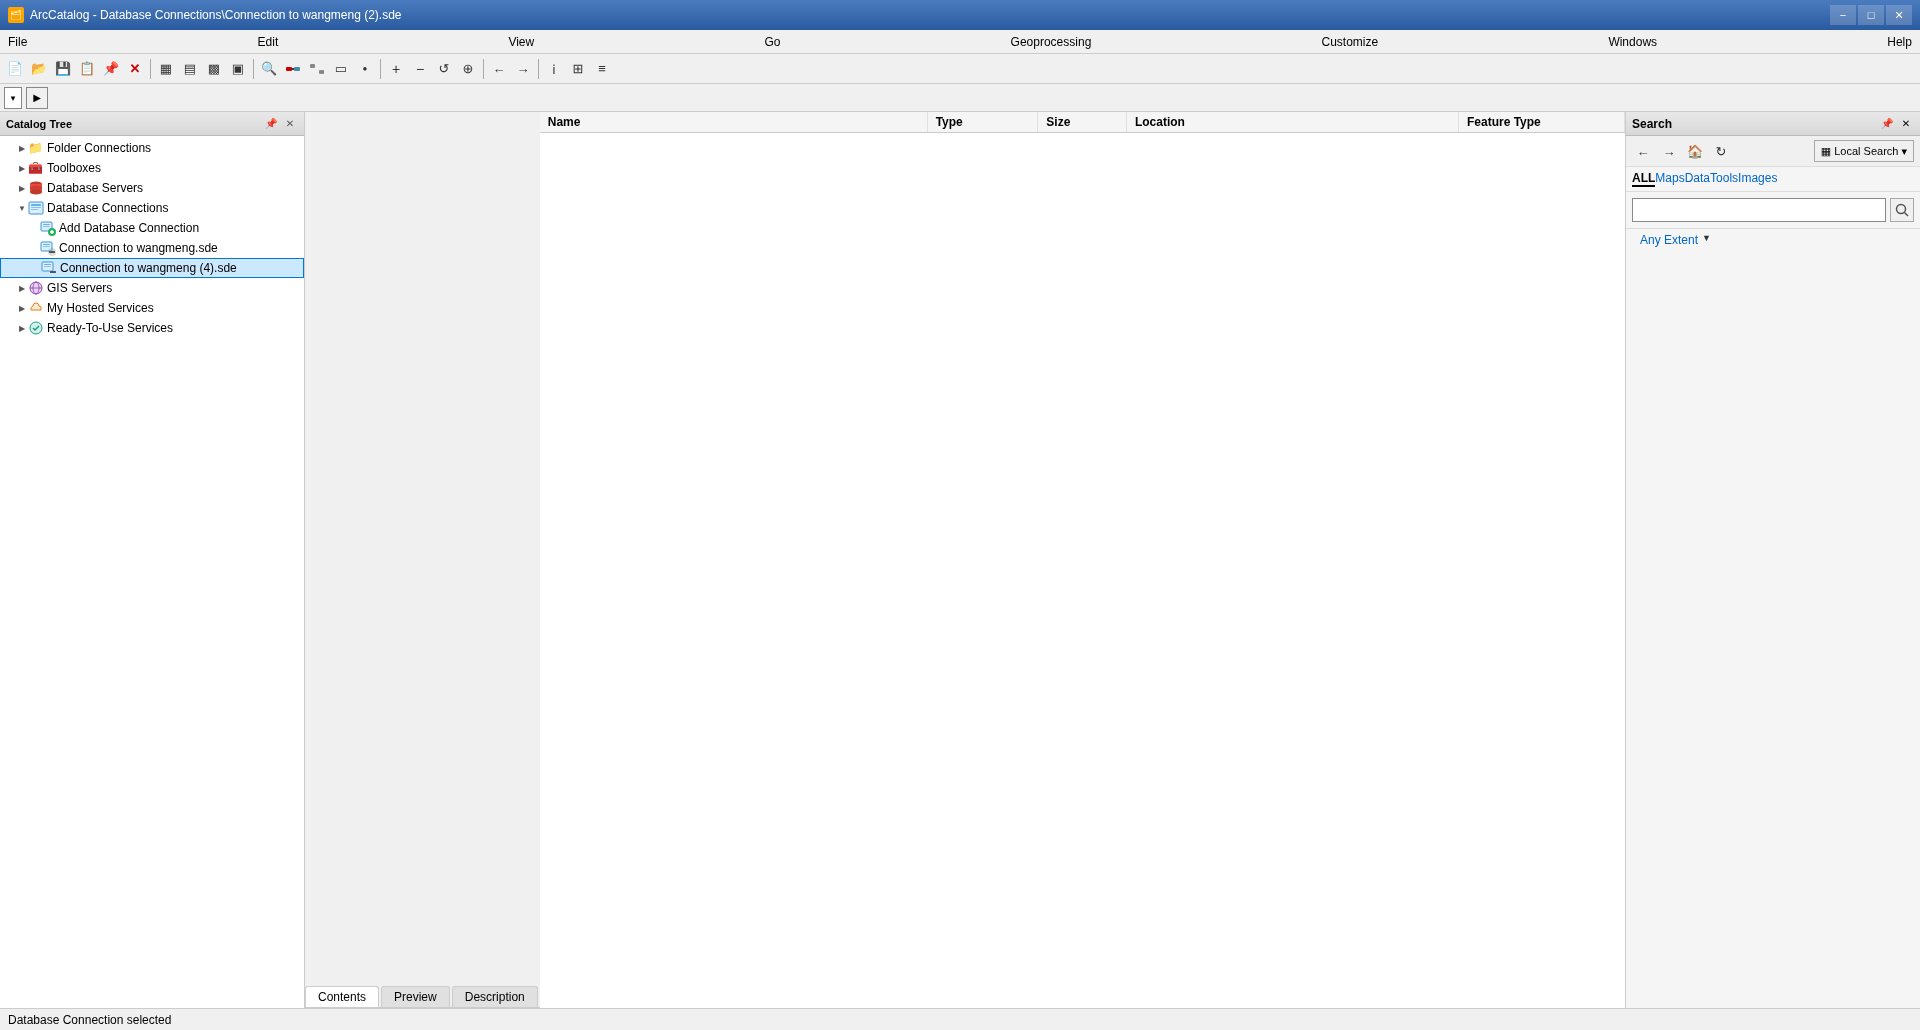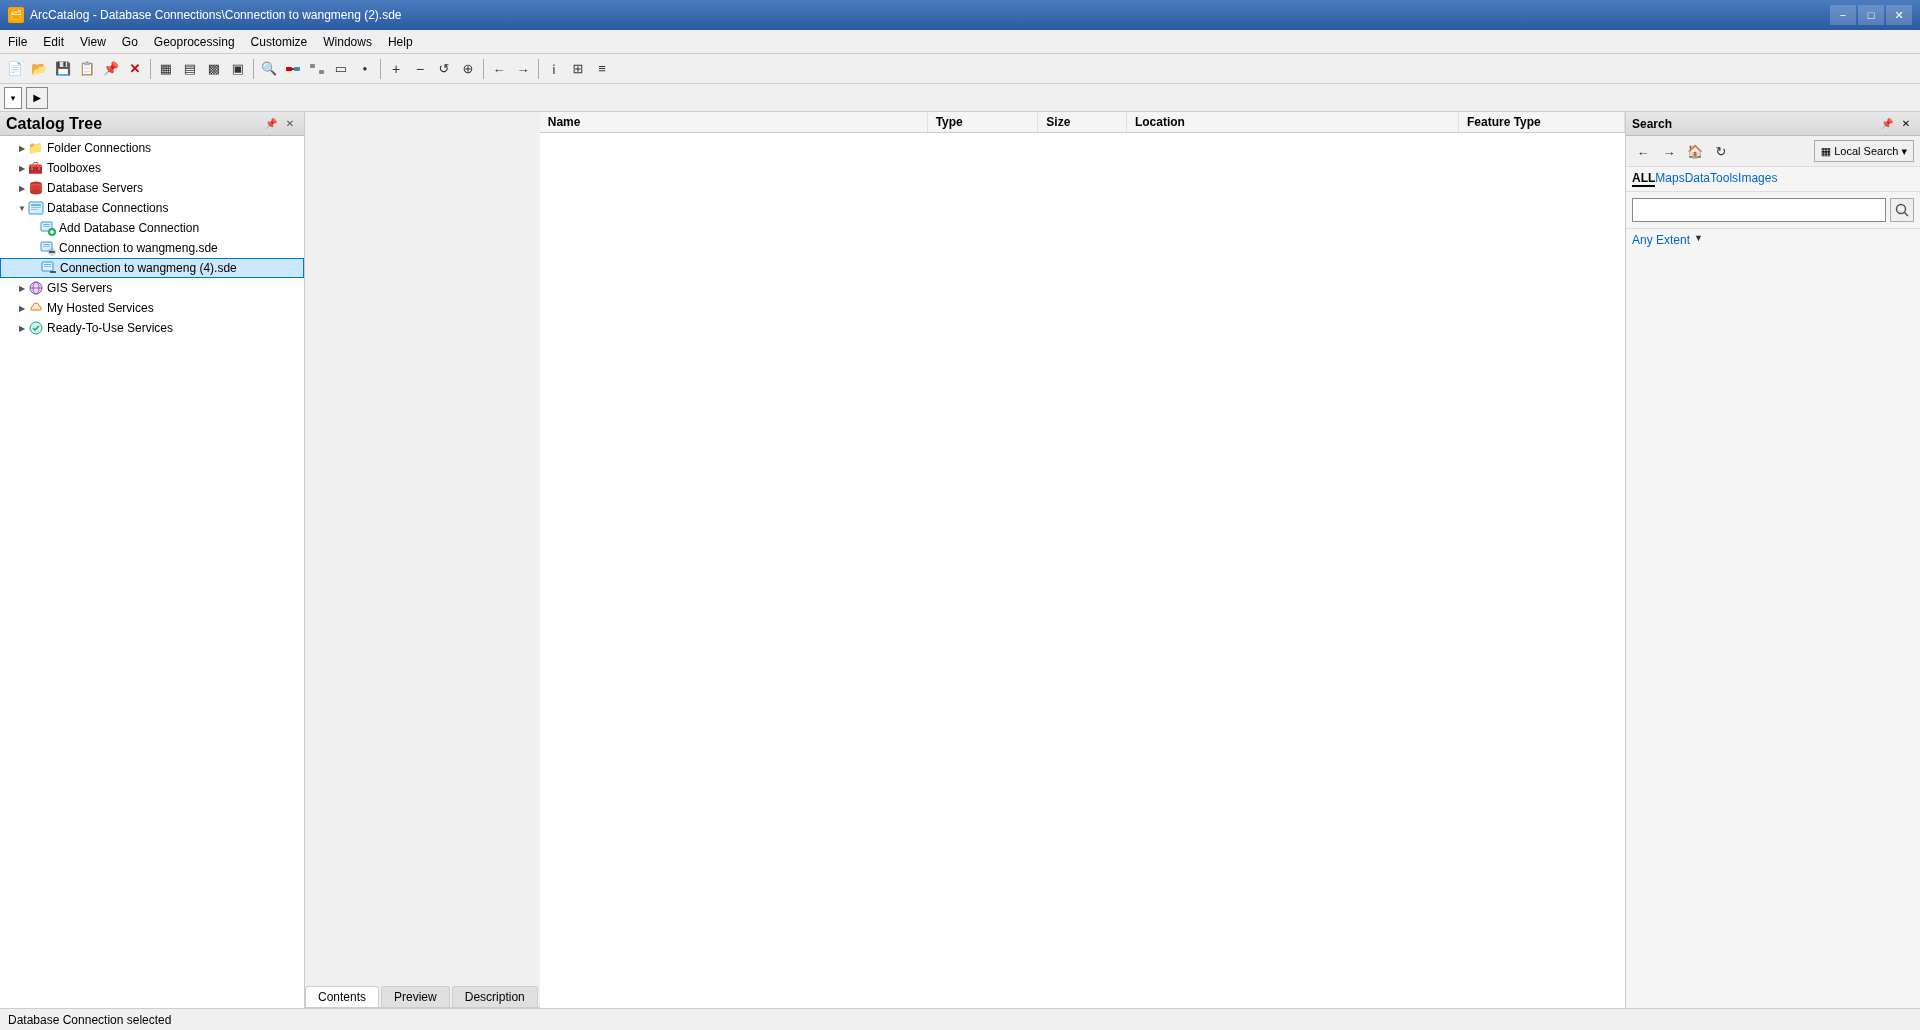--- a/index.html
+++ b/index.html
@@ -7,41 +7,41 @@
 
     
     .title-bar { background: linear-gradient(to bottom, #4a7cbf, #2a5a9f); height: 30px; display: flex; align-items: center; justify-content: space-between; padding: 0 8px; color: white; }
     .title-bar-left { display: flex; align-items: center; gap: 6px; }
     .title-icon { width: 16px; height: 16px; background: #ffa500; border-radius: 2px; font-size: 9px; display: flex; align-items: center; justify-content: center; color: white; }
     .title-text { font-size: 12px; font-weight: 400; }
     .title-controls { display: flex; gap: 2px; }
     .title-btn { width: 26px; height: 20px; background: rgba(255,255,255,0.2); border: none; color: white; cursor: pointer; display: flex; align-items: center; justify-content: center; font-size: 11px; }
 
     
-    .menu-bar { background: #f0f0f0; height: 24px; display: flex; align-items: center; border-bottom: 1px solid #ccc; }
+    .menu-bar { background: #f0f0f0; height: 24px; display: flex; align-items: center; border-bottom: 1px solid #ccc; justify-content: space-between; }
     .menu-item { padding: 2px 8px; cursor: pointer; font-size: 12px; color: #000; height: 100%; display: flex; align-items: center; }
 
     
     .toolbar { background: #f0f0f0; height: 30px; display: flex; align-items: center; padding: 2px 4px; border-bottom: 1px solid #ccc; gap: 2px; }
     .tb-btn { width: 22px; height: 22px; background: transparent; border: 1px solid transparent; cursor: pointer; display: flex; align-items: center; justify-content: center; font-size: 13px; color: #333; }
     .tb-sep { width: 1px; height: 20px; background: #aaa; margin: 0 2px; }
 
     
     .address-bar { background: #f0f0f0; height: 28px; display: flex; align-items: center; padding: 2px 4px; border-bottom: 1px solid #ccc; gap: 4px; }
     .address-input { flex: 1; max-width: 500px; height: 22px; border: 1px solid #888; padding: 0 4px; font-size: 11px; background: white; }
     .address-dropdown { width: 18px; height: 22px; border: 1px solid #888; background: white; cursor: pointer; display: flex; align-items: center; justify-content: center; font-size: 9px; }
     .address-go { width: 22px; height: 22px; border: 1px solid #888; background: #f0f0f0; cursor: pointer; display: flex; align-items: center; justify-content: center; font-size: 10px; }
 
     
     .main-layout { display: flex; height: calc(1030px - 30px - 24px - 30px - 28px - 22px); }
 
     
     .catalog-panel { width: 305px; border-right: 1px solid #ccc; background: white; display: flex; flex-direction: column; }
     .catalog-header { background: linear-gradient(to bottom, #e8e8e8, #d8d8d8); height: 24px; display: flex; align-items: center; justify-content: space-between; padding: 0 6px; border-bottom: 1px solid #bbb; }
-    .catalog-title { font-size: 16px; font-weight: 600; color: #000; }
+    .catalog-title { font-size: 11px; font-weight: 600; color: #000; }
     .catalog-controls { display: flex; gap: 2px; }
     .catalog-btn { width: 16px; height: 16px; background: transparent; border: none; cursor: pointer; display: flex; align-items: center; justify-content: center; font-size: 10px; color: #555; }
 
     
     .tree-content { flex: 1; overflow-y: auto; overflow-x: auto; padding: 2px 0; }
     .tree-item { display: flex; align-items: center; height: 20px; padding-left: 4px; cursor: pointer; white-space: nowrap; }
     .expand-arrow { width: 12px; height: 12px; display: inline-flex; align-items: center; justify-content: center; font-size: 8px; color: #555; cursor: pointer; }
     .tree-icon { width: 16px; height: 16px; margin-right: 3px; display: inline-flex; align-items: center; justify-content: center; font-size: 12px; }
     .tree-label { font-size: 12px; }
     .indent-1 { padding-left: 16px; }
@@ -74,21 +74,21 @@
     .search-scope-btn { height: 22px; padding: 0 6px; background: #f0f0f0; border: 1px solid #aaa; cursor: pointer; display: flex; align-items: center; gap: 3px; font-size: 11px; }
 
     .search-type-tabs { display: flex; padding: 4px 6px; gap: 0; border-bottom: 1px solid #ddd; background: #f5f5f5; }
     .search-type-tab { font-size: 12px; color: #0066cc; cursor: pointer; text-decoration: none; }
     .search-type-tab.active { color: #000; font-weight: 600; text-decoration: none; border-bottom: 2px solid #000; }
 
     .search-input-area { display: flex; padding: 6px; gap: 4px; align-items: center; border-bottom: 1px solid #ddd; }
     .search-input { flex: 1; height: 24px; border: 1px solid #888; padding: 0 4px; font-size: 11px; background: white; }
     .search-go-btn { width: 24px; height: 24px; background: #f0f0f0; border: 1px solid #aaa; cursor: pointer; display: flex; align-items: center; justify-content: center; font-size: 13px; color: #333; }
 
-    .search-extent { display: flex; align-items: flex-start; padding: 4px 6px; gap: 4px; }
+    .search-extent { display: flex; align-items: flex-start; padding: 4px 6px; gap: 4px; margin-left: 8px; }
     .extent-link { font-size: 12px; color: #0066cc; cursor: pointer; text-decoration: none; }
     .extent-arrow { font-size: 9px; color: #333; }
 
     
     .status-bar { background: #f0f0f0; height: 22px; display: flex; align-items: center; padding: 0 8px; border-top: 1px solid #ccc; font-size: 12px; color: #000; }
 
     
     .icon-folder { color: #dcb832; }
   </style>
 </head>

